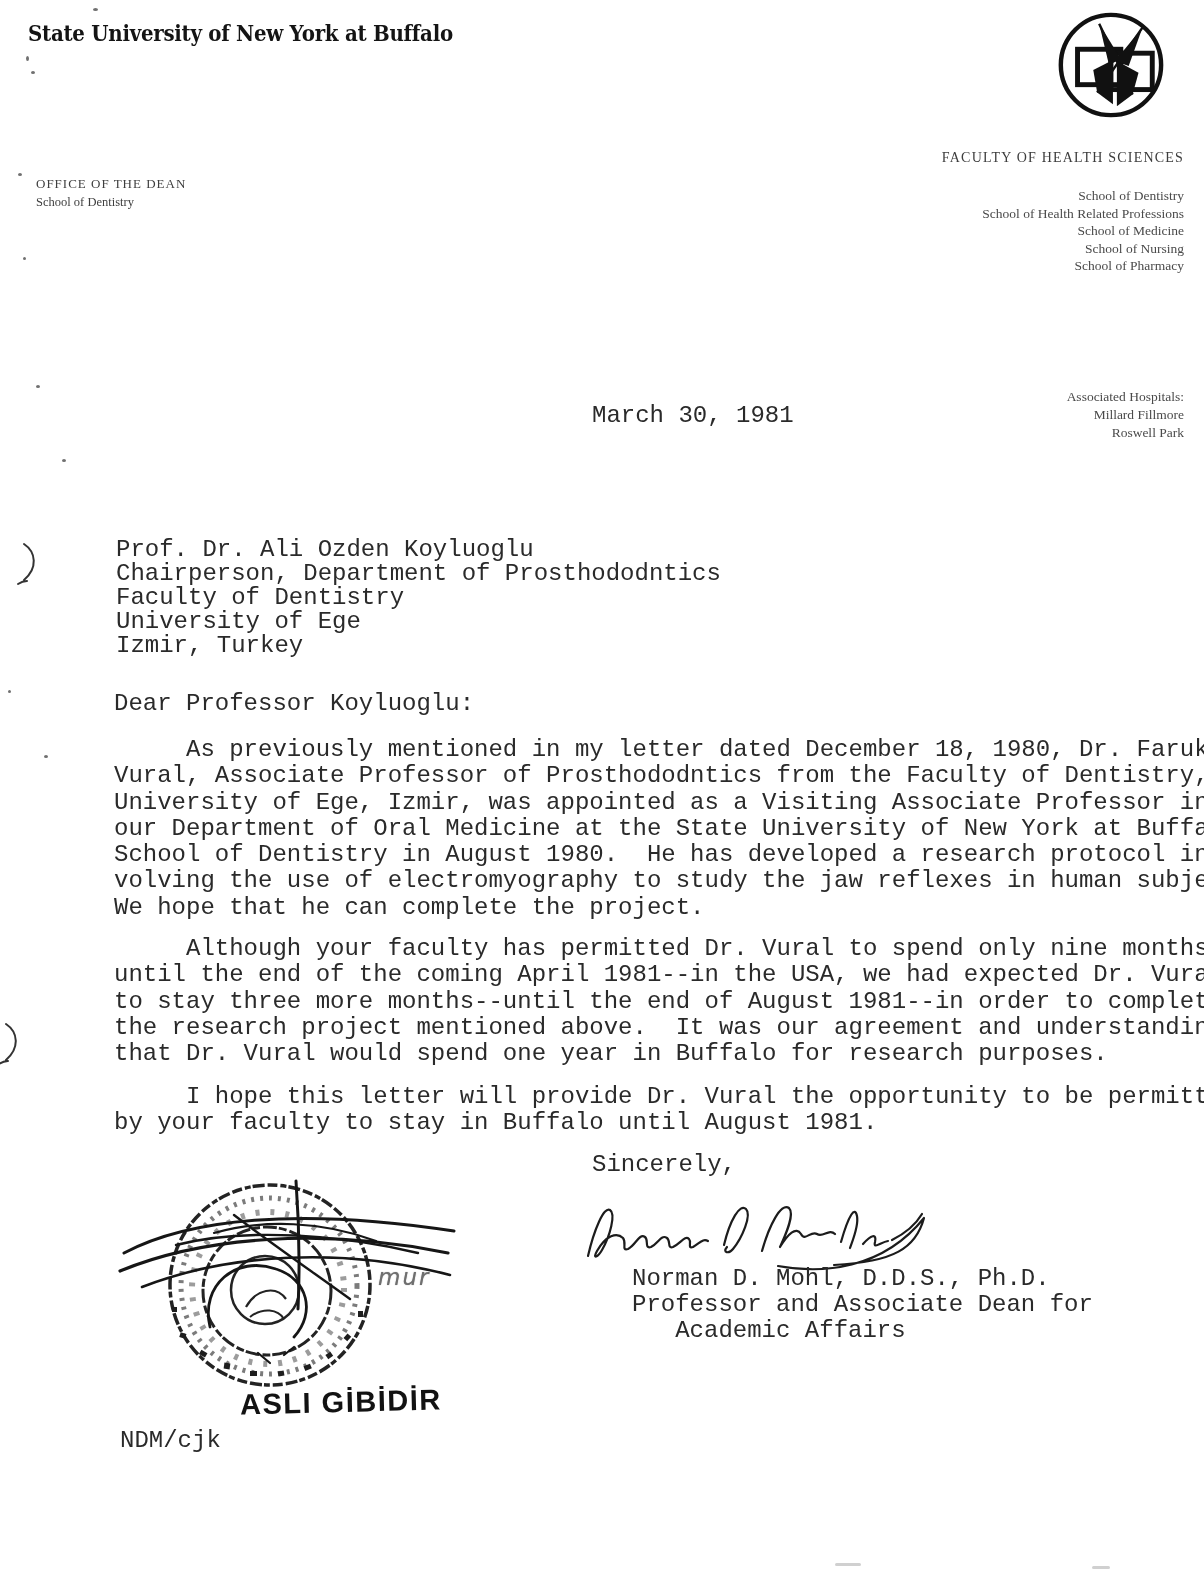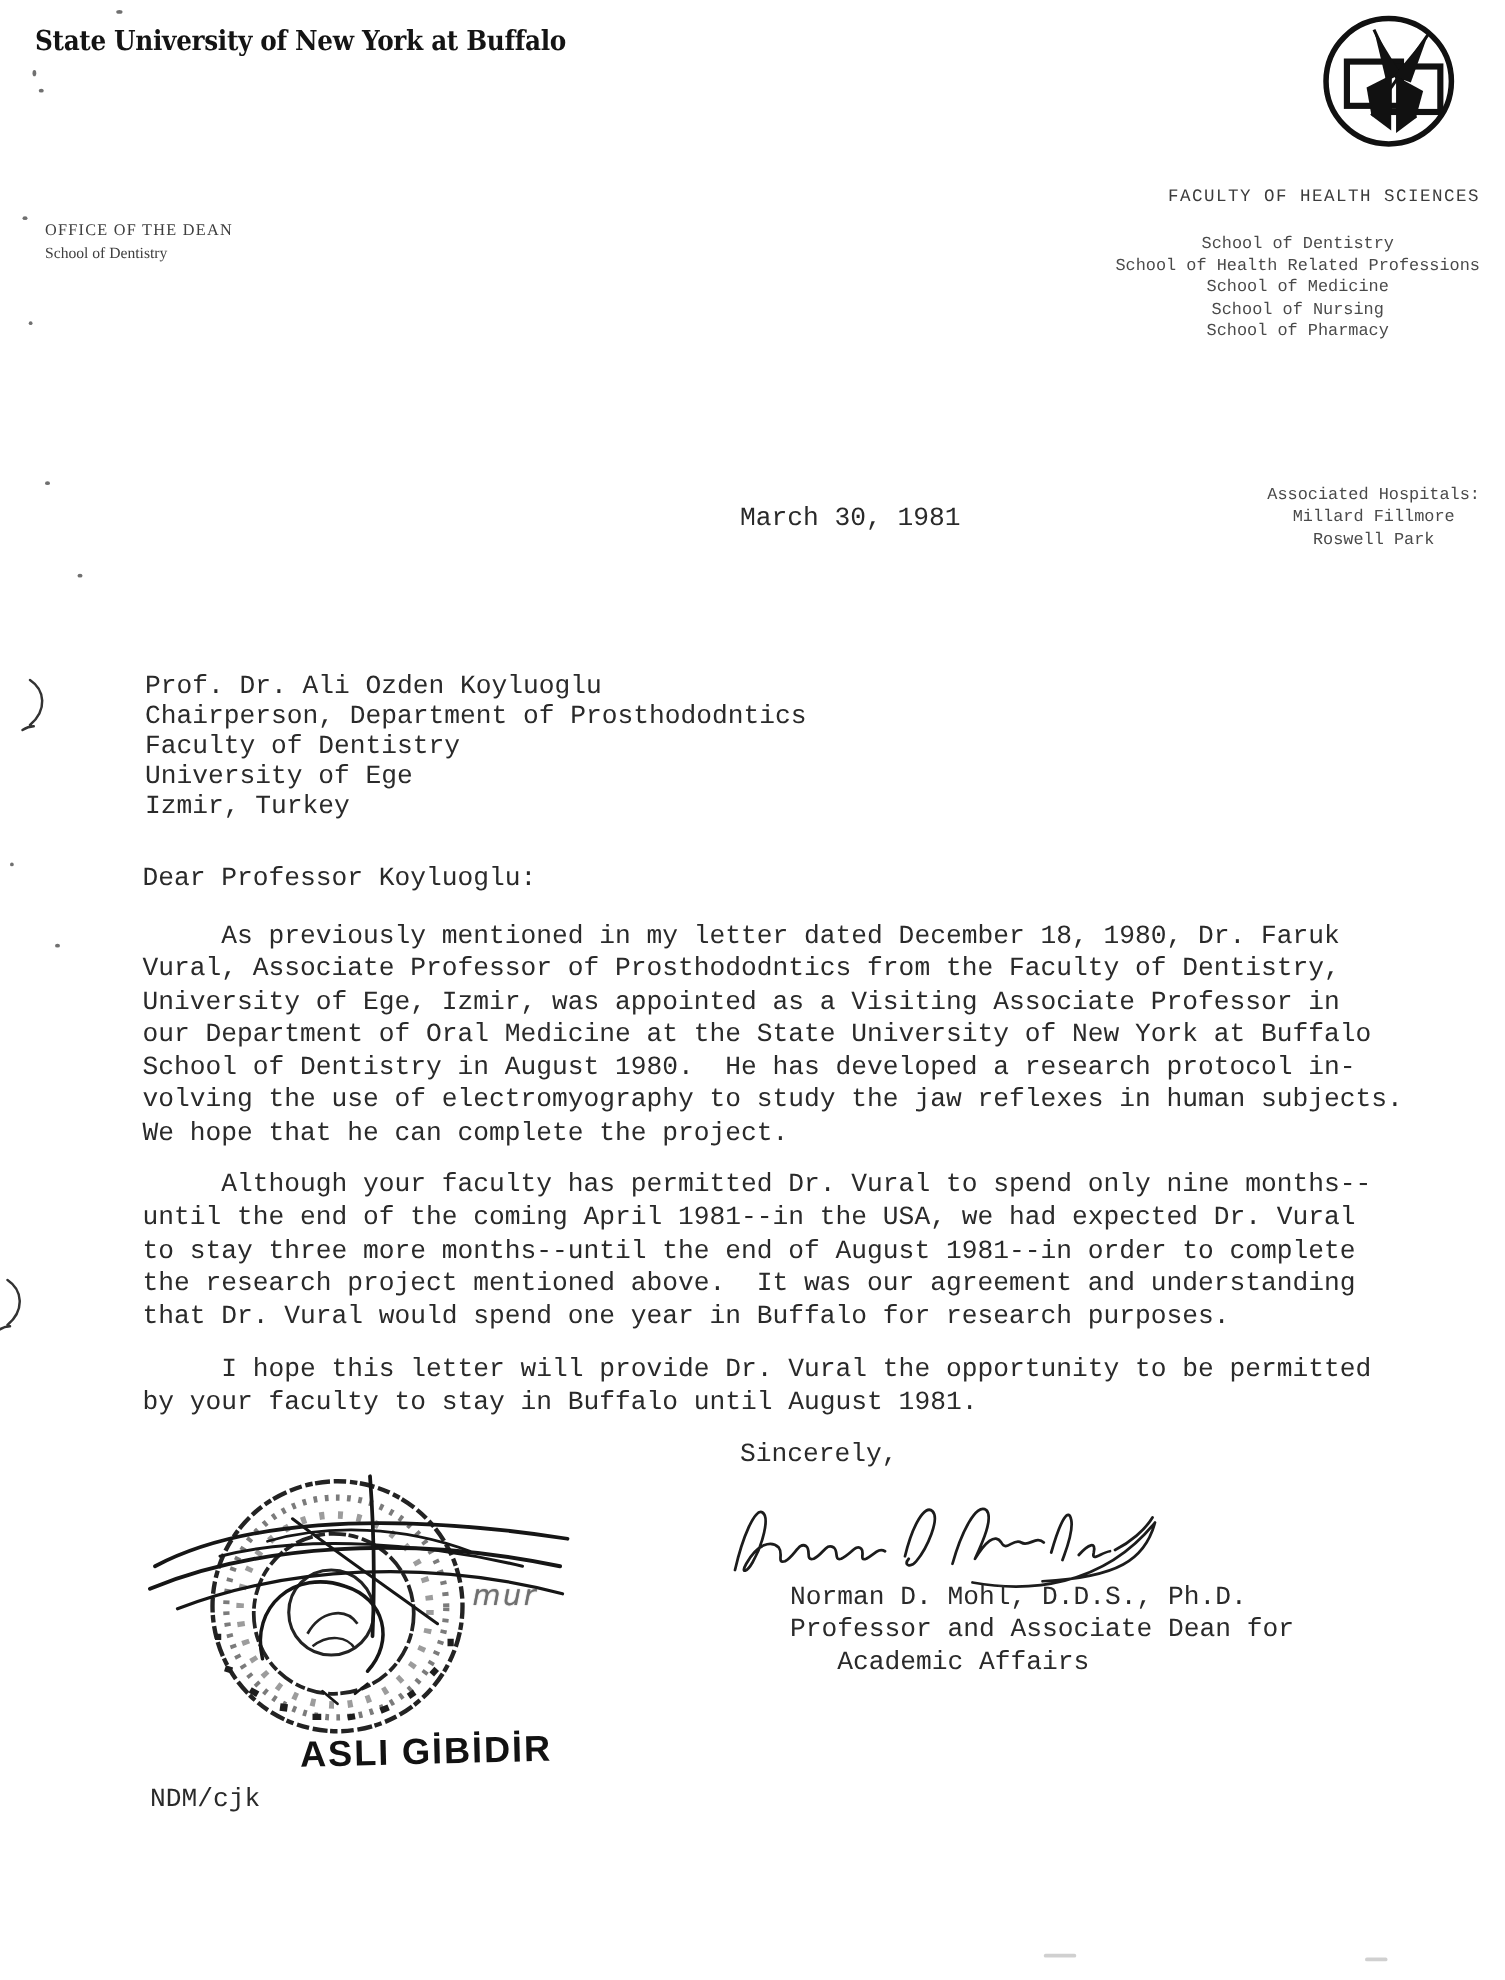--- a/index.html
+++ b/index.html
@@ -14,31 +14,31 @@
     position:absolute; left:28px; top:20px;
     font-family:"DejaVu Serif", serif; font-weight:bold;
     font-size:22px; color:#141414; letter-spacing:-0.3px;
     transform:scaleX(.9); transform-origin:left top; white-space:nowrap;
   }
   .office-block { position:absolute; left:36px; top:148px; color:#3e3e3e; }
   .office-l1 { font-size:13px; letter-spacing:1px;margin-top:28px; }
   .office-l2 { font-size:12.5px; margin-top:3px; }
   .logo { position:absolute; left:1050px; top:8px; }
   .rightcol {
-    position:absolute; right:20px; text-align:center; white-space:pre;
-    font-family:Liberation Mono, monospace; color:#4a4a4a;
+    position:absolute; right:20px; text-align:right; white-space:pre;
+    font-family:Liberation Serif, serif; color:#4a4a4a;
   }
   .faculty-head { top:150px; font-size:14px; letter-spacing:1.2px; color:#3c3c3c; }
   .schools     { top:187px; font-size:13.5px; line-height:17.5px; }
   .affiliated  { top:289px; font-size:13.5px; line-height:18.2px; }
   .associated  { top:388px; font-size:13.5px; line-height:18px; }
   
   .typed {
     position:absolute; font-family:"Liberation Mono", monospace;
-    font-size:21px; color:#2a2a2a; white-space:pre; line-height:26.3px;
+    font-size:24px; color:#2a2a2a; white-space:pre; line-height:26.3px;
   }
   .t-date       { left:592px; top:403px; }
   .t-recipient  { left:116px; top:538px; line-height:24px; }
   .t-salutation { left:114px; top:691px; }
   .t-p1 { left:114px; top:737px; }
   .t-p2 { left:114px; top:936px; }
   .t-p3 { left:114px; top:1084px; }
   .t-sincerely  { left:592px; top:1152px; }
   .t-signoff    { left:592px; top:1266px; line-height:26px;margin-left:40px; }
   .t-typist     { left:120px; top:1428px; }

